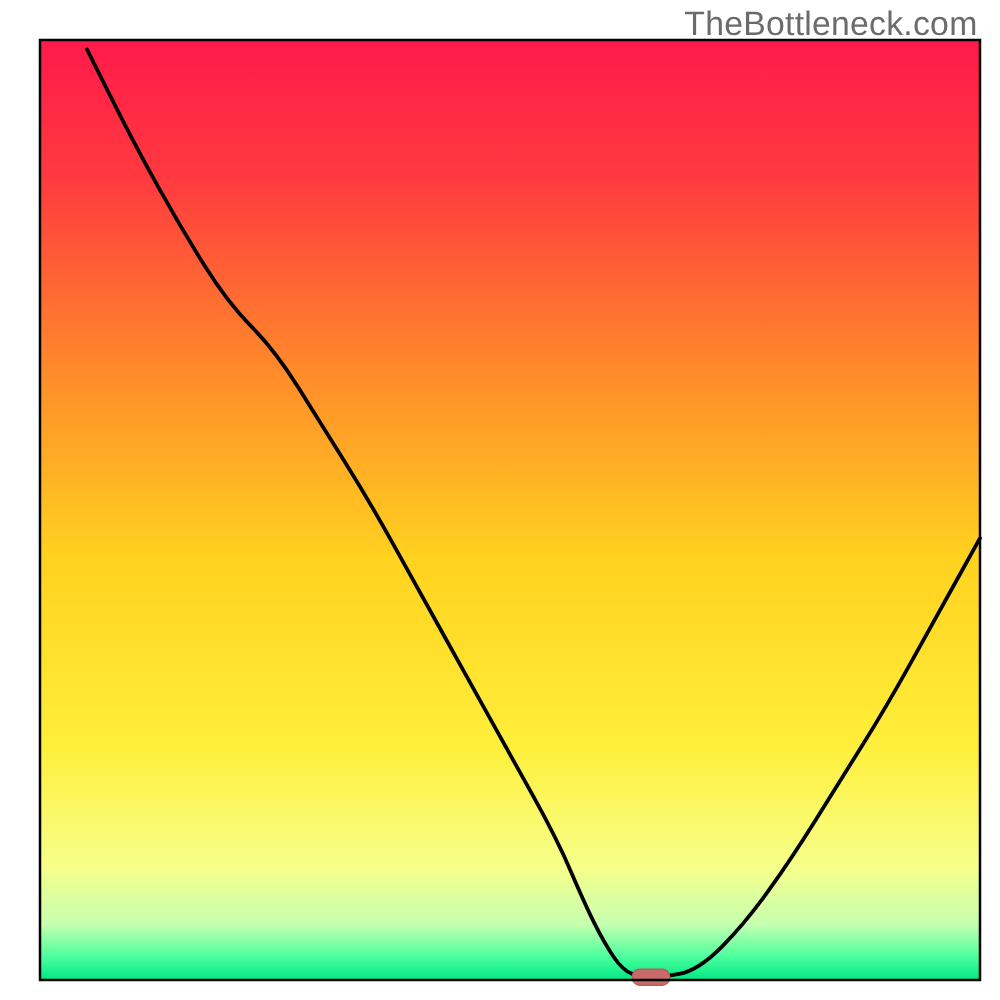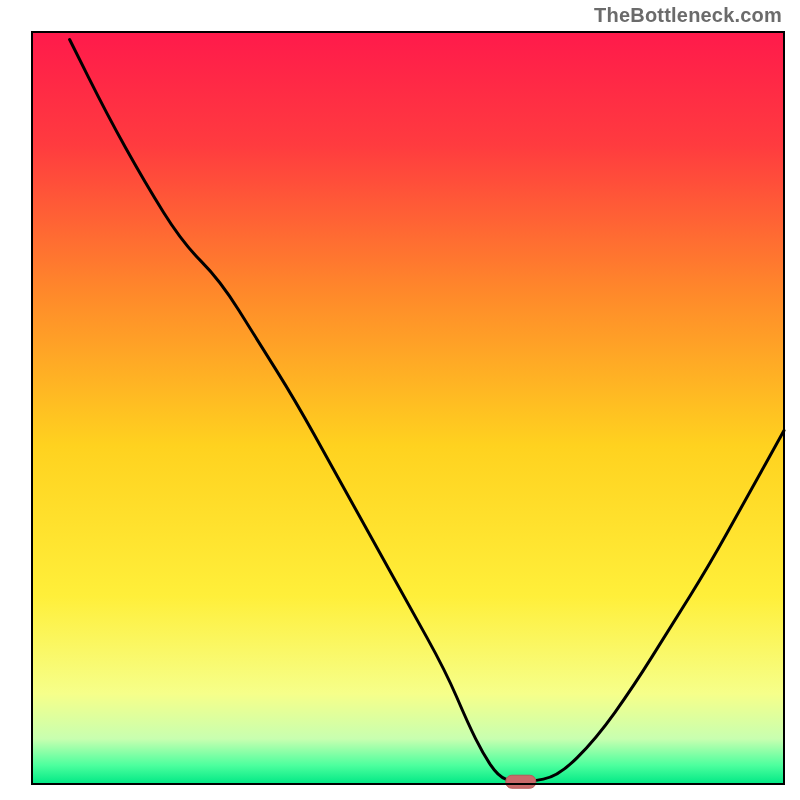--- a/index.html
+++ b/index.html
@@ -13,22 +13,22 @@
   .chart-container {
     position: relative;
     width: 800px;
     height: 800px;
     background: #ffffff;
   }
   .watermark {
     position: absolute;
     top: 4px;
     right: 18px;
-    font-size: 20px;
-    font-weight: 700;
+    font-size: 27px;
+    font-weight: 400;
     color: #6b6b6b;
     letter-spacing: 0.2px;
     z-index: 3;
   }
   svg {
     position: absolute;
     top: 0;
     left: 0;
   }
 </style>

